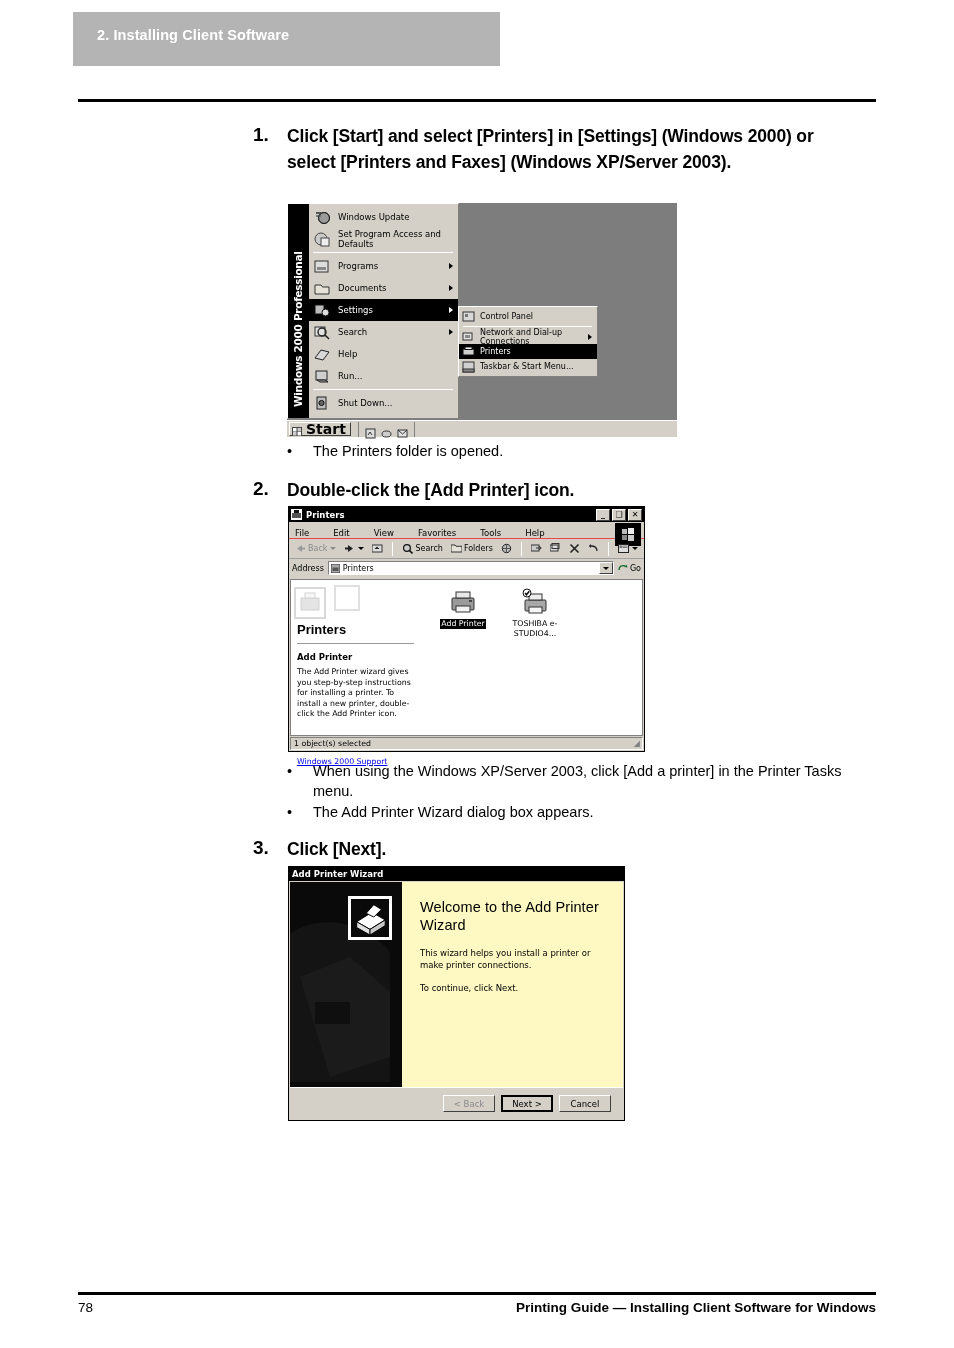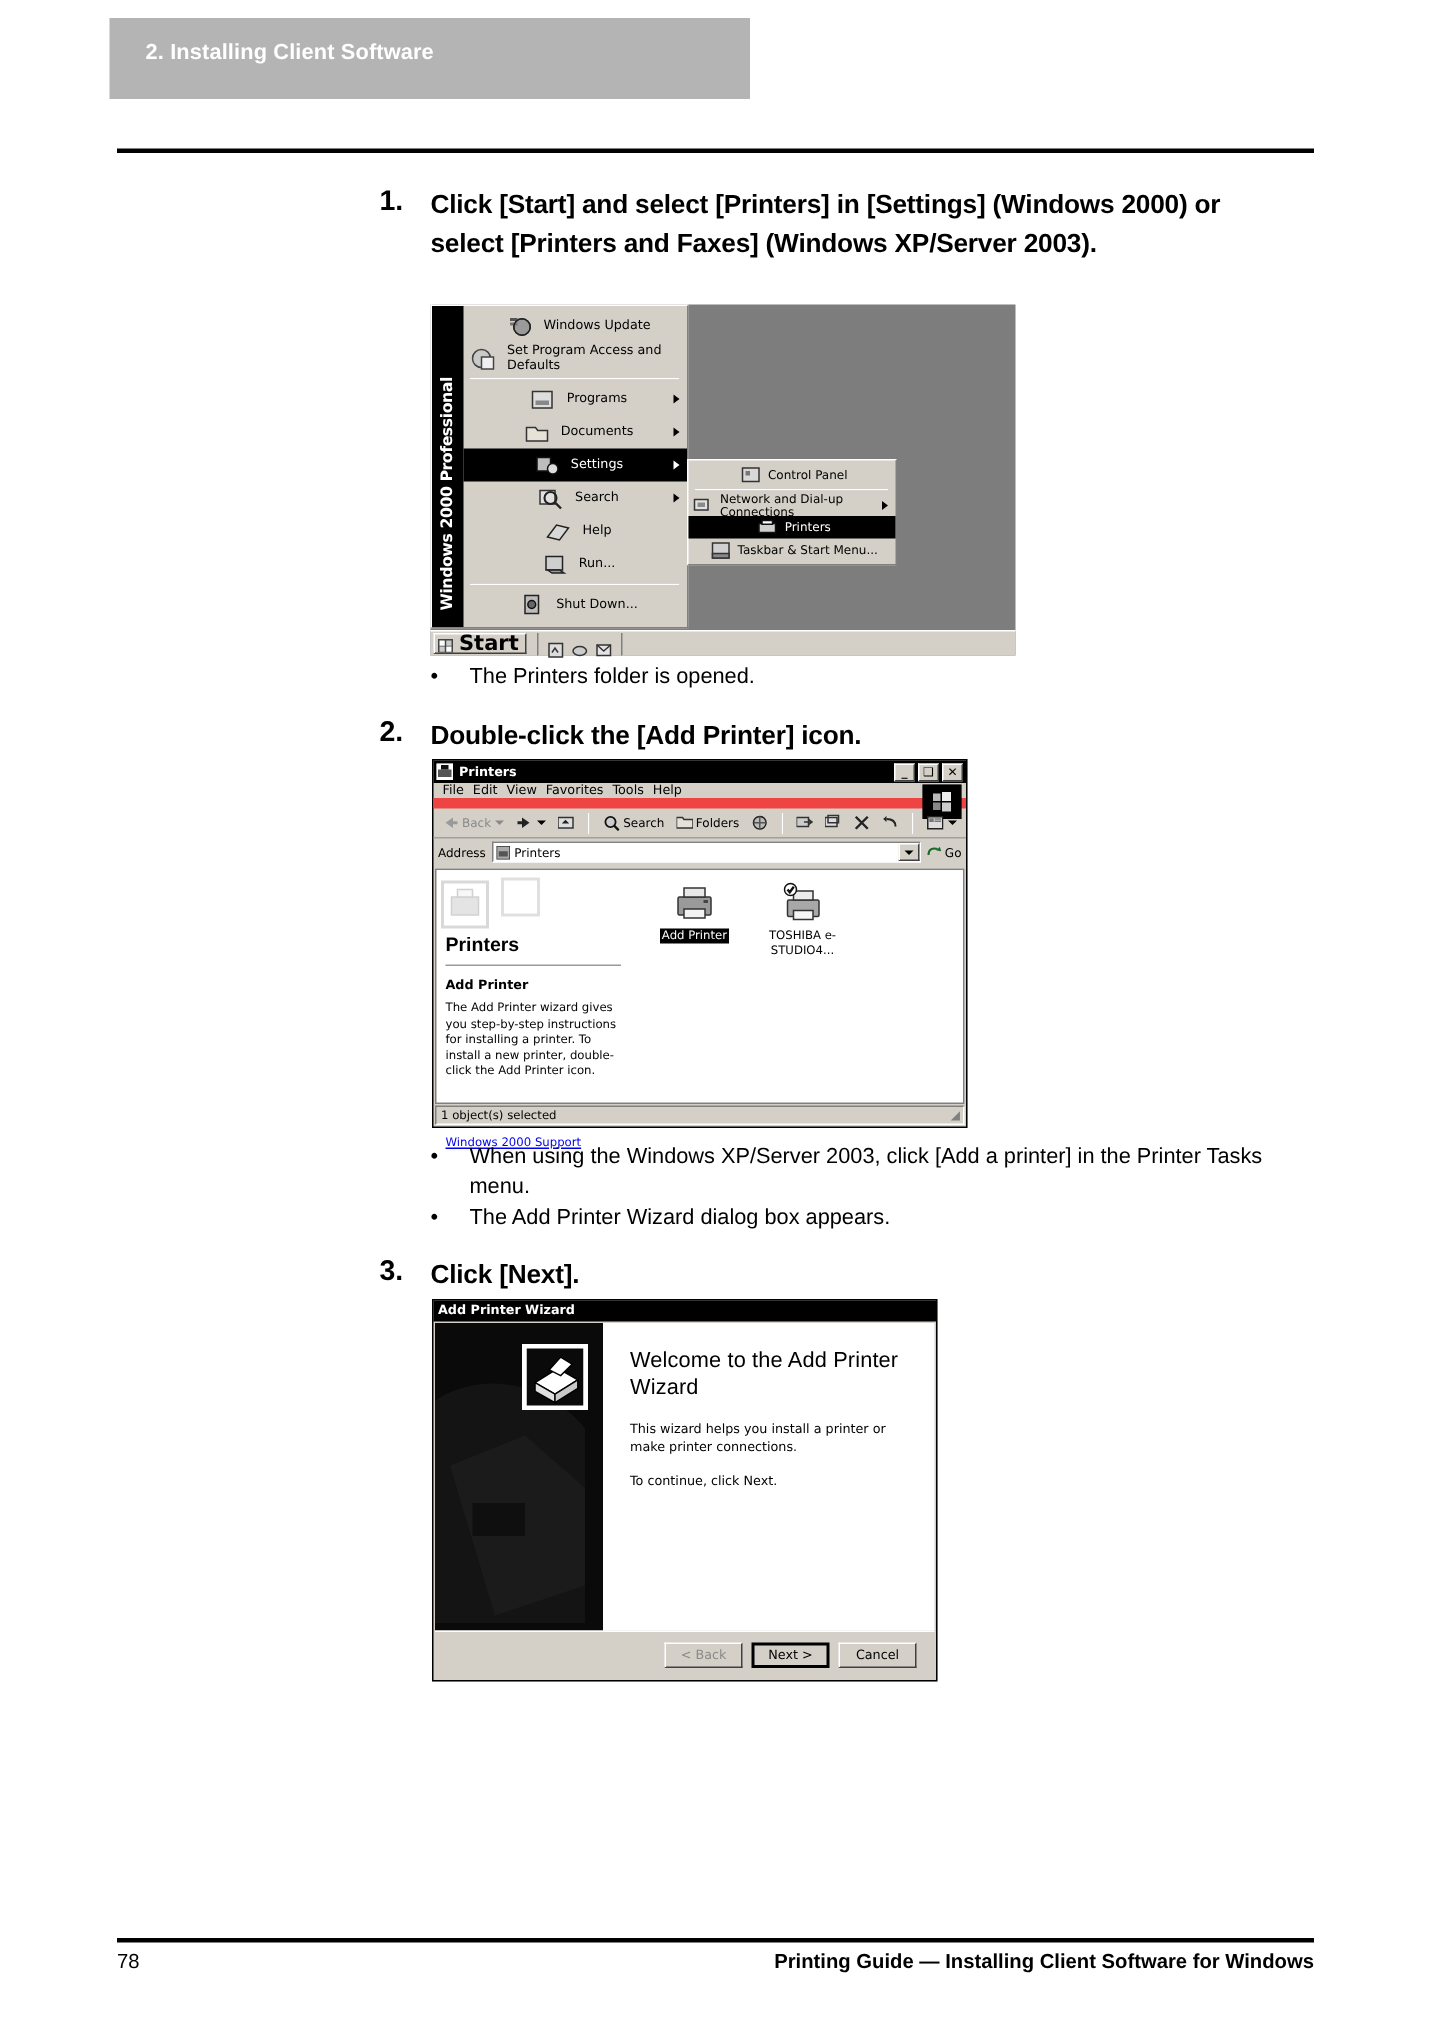--- a/index.html
+++ b/index.html
@@ -90,21 +90,20 @@
     transform-origin: left top;
     left: 4px; top: 203px;
     letter-spacing: -0.3px;
   }
   .sm-items { flex: 1; position: relative; padding-top: 2px; }
   .sm-item {
     display: flex; align-items: center;
     height: 22px; padding-left: 4px;
     font-size: 8.5px; color: #000;
     position: relative;
-    justify-content: center;
   }
   .sm-item.sel { background: #000; color: #fff; }
   .sm-ico {
     width: 18px; height: 17px; flex: 0 0 18px;
     margin-right: 7px;
     position: relative;
   }
   .sm-arrow {
     position: absolute; right: 5px; top: 50%; margin-top: -3px;
     width: 0; height: 0;
@@ -167,22 +166,22 @@
   }
   .pw-wbtns { margin-left: auto; display: flex; gap: 2px; }
   .pw-wbtn {
     width: 14px; height: 12px; background: #d4d0c8;
     border: 1px solid #fff; border-right-color:#404040; border-bottom-color:#404040;
     position: relative; color:#000;
     font-size: 8px; line-height: 10px; text-align: center;
   }
   .pw-menubar {
     height: 17px; display: flex; align-items: flex-end;
-    padding-left: 6px; gap: 6px; font-size: 8.5px;
-    border-bottom: 7px solid #ef4444;
+    padding-left: 6px; gap: 24px; font-size: 8.5px;
+    border-bottom: 1px solid #ef4444;
     position: relative;
   }
   .pw-logo {
     position: absolute; right: 3px; top: 1px;
     width: 26px; height: 23px; background: #000;
   }
   .pw-toolbar {
     height: 20px; display: flex; align-items: center;
     gap: 4px; padding-left: 4px; font-size: 8px;
     border-bottom: 1px solid #a0a0a0;
@@ -256,21 +255,21 @@
     border: 1px solid #000;
     font-family: "DejaVu Sans", sans-serif;
   }
   .wz-title {
     height: 14px; background: #000; color: #fff;
     display: flex; align-items: center; padding-left: 3px;
     font-size: 8.5px; font-weight: bold;
   }
   .wz-main {
     position: absolute; left: 1px; right: 1px; top: 15px; bottom: 33px;
-    display: flex; background: #ffffff;
+    display: flex; background: #fef9c3;
   }
   .wz-banner {
     width: 112px; background: #0a0a0a; position: relative; overflow: hidden;
   }
   .wz-banner-ico {
     position: absolute; right: 10px; top: 14px;
     width: 44px; height: 44px;
     background: #fff;
     border: 3px solid #fff;
     display: flex; align-items: center; justify-content: center;

